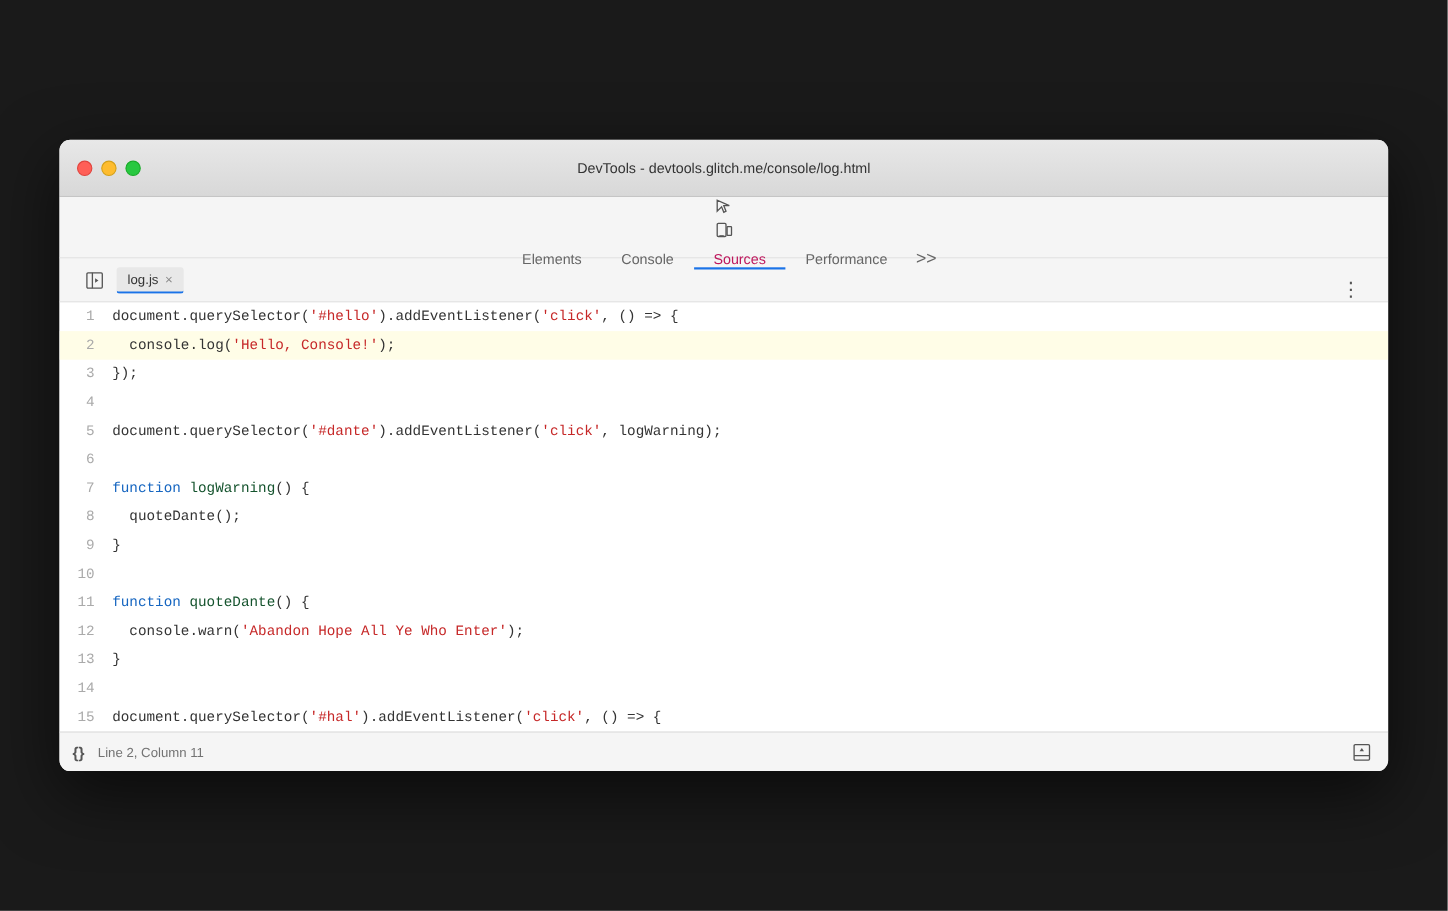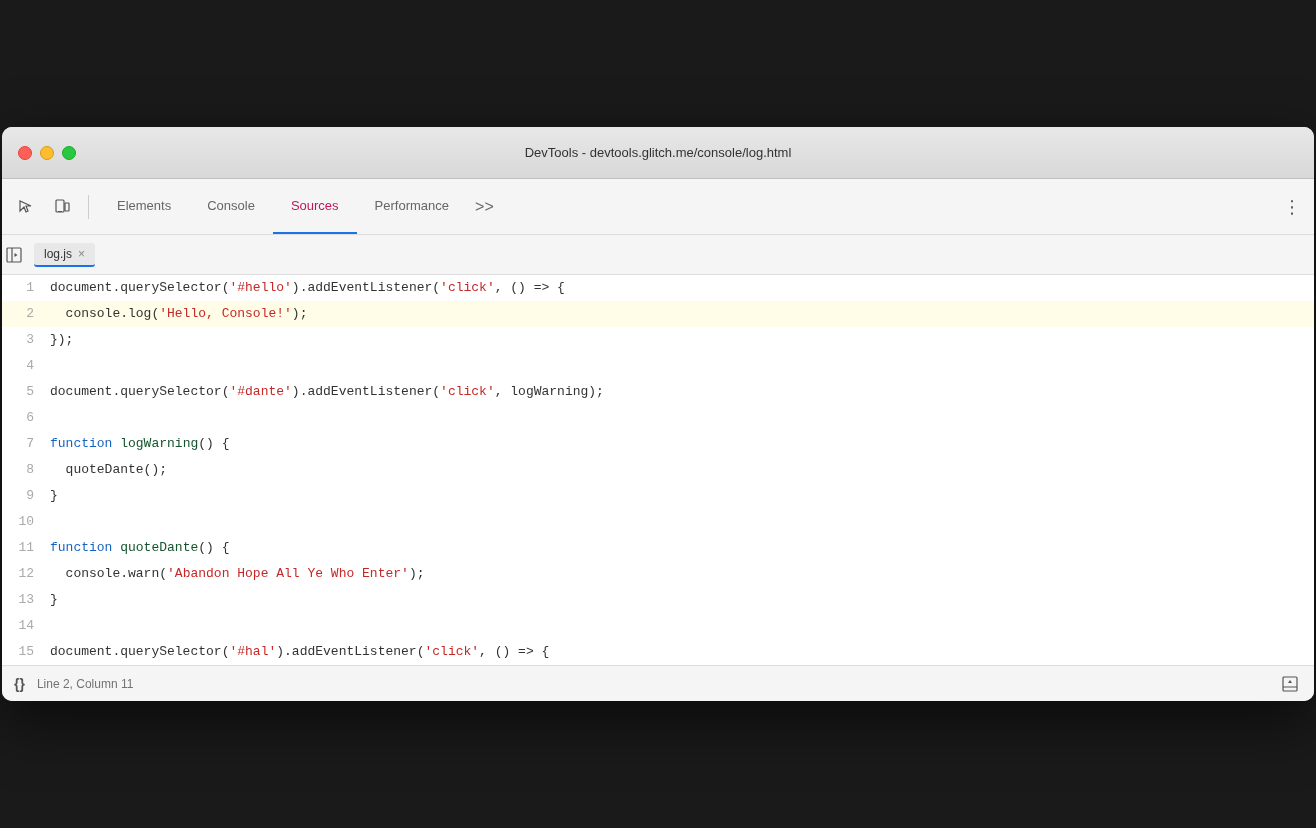--- a/index.html
+++ b/index.html
@@ -7,21 +7,21 @@
     body {
       background: #1a1a1a;
       display: flex;
       justify-content: center;
       align-items: center;
       min-height: 100vh;
       font-family: -apple-system, BlinkMacSystemFont, 'Helvetica Neue', Arial, sans-serif;
     }
 
     .window {
-      width: 1312px;
+      width: 1208px;
       background: #f0f0f0;
       border-radius: 10px;
       box-shadow: 0 20px 60px rgba(0,0,0,0.6);
       overflow: hidden;
     }
 
     .title-bar {
       background: linear-gradient(to bottom, #e8e8e8, #d8d8d8);
       height: 52px;
       display: flex;
@@ -55,23 +55,24 @@
       font-size: 13px;
       color: #333;
       font-weight: 500;
     }
 
     .toolbar {
       background: #f5f5f5;
       height: 56px;
       display: flex;
       align-items: center;
-      padding: 0 8px;
+      padding: 0 20px;
       border-bottom: 1px solid #ddd;
       gap: 4px;
+      flex-direction: column;
     }
 
     .toolbar-icon {
       width: 32px;
       height: 32px;
       display: flex;
       align-items: center;
       justify-content: center;
       cursor: pointer;
       border-radius: 4px;
@@ -137,21 +138,21 @@
       color: #555;
       font-size: 18px;
       border-radius: 4px;
     }
 
     .file-bar {
       background: #f5f5f5;
       height: 40px;
       display: flex;
       align-items: center;
-      padding: 0 0;
+      padding: 0 20px;
       border-bottom: 1px solid #ddd;
       gap: 8px;
     }
 
     .file-panel-icon {
       width: 24px;
       height: 24px;
       display: flex;
       align-items: center;
       justify-content: center;

